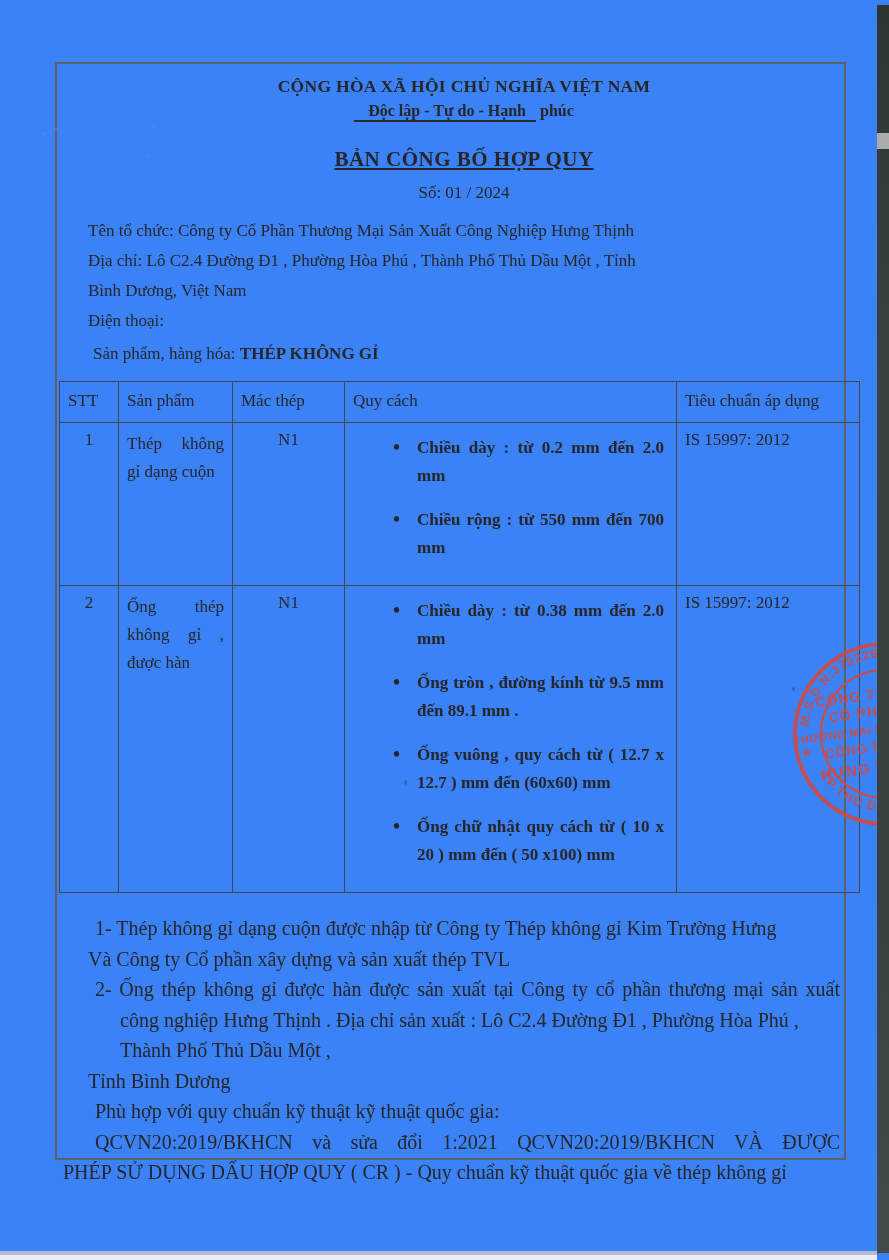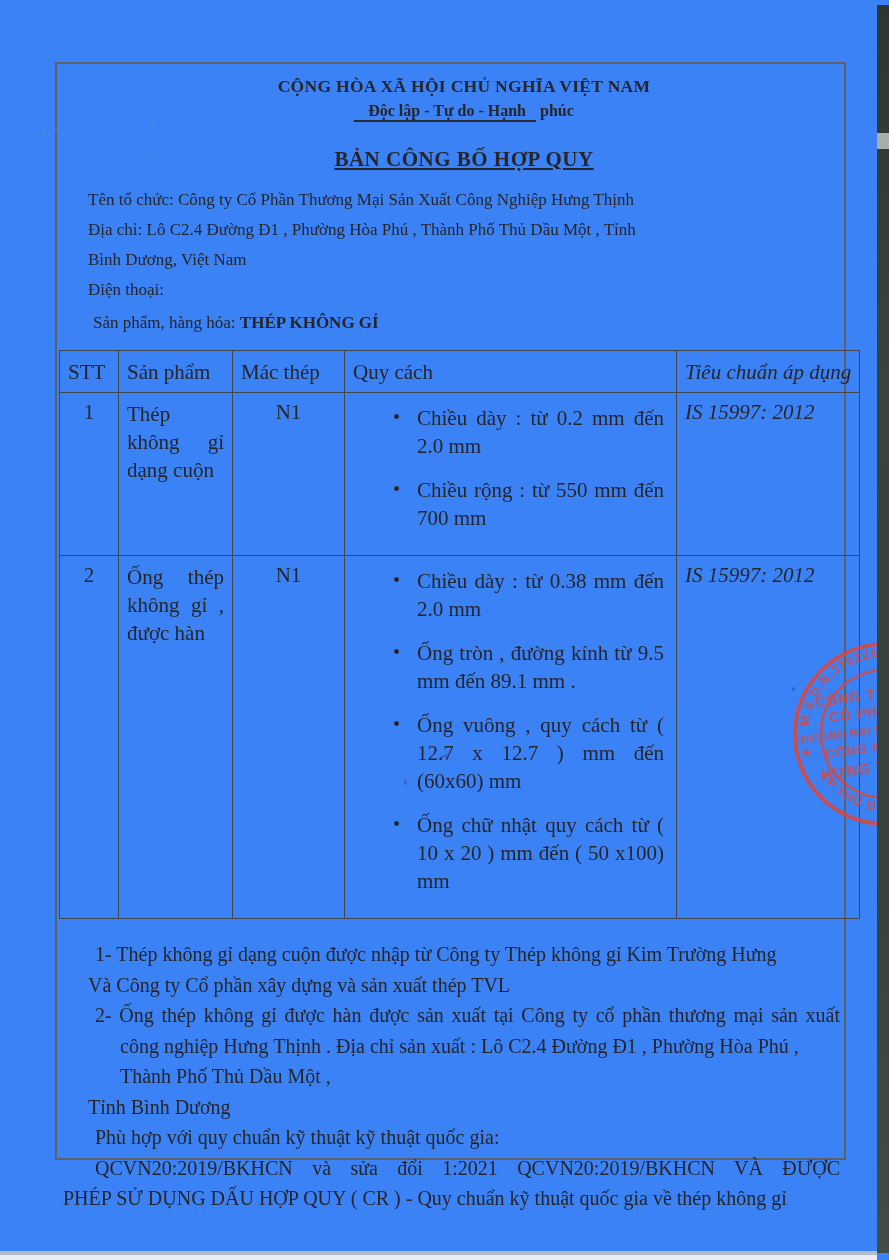--- a/index.html
+++ b/index.html
@@ -64,44 +64,44 @@
   }
   .info{margin-top:13px;font-size:17px;line-height:30px;}
   .info .line{white-space:nowrap;}
   .indent-sm{text-indent:5px;}
   .gap-top{margin-top:3px;}
   .bold{font-weight:bold;}
 
   
   table.spec{
     border-collapse:collapse;margin-left:-29px;margin-top:12px;
-    width:781px;table-layout:fixed;font-size:21px;border-radius:6px;
+    width:781px;table-layout:fixed;font-size:17px;border-radius:6px;
   }
   table.spec th,table.spec td{
     border:1.6px solid #44484c;vertical-align:top;box-sizing:border-box;
     padding:7px 8px;
   }
   table.spec th{
     font-weight:normal;text-align:left;height:41px;padding-top:9px;
     white-space:nowrap;
   }
   th.c-stt,td.c-stt{width:59px;text-align:center;}
   th.c-sp,td.c-sp{width:114px;}
   th.c-mt,td.c-mt{width:112px;}
   th.c-qc,td.c-qc{width:332px;}
-  th.c-tc,td.c-tc{width:183px;font-style:italic;}
+  th.c-tc,td.c-tc{width:183px;}
   td.c-sp{padding:12px 10px 0 13px;text-align:justify;line-height:28px;}
   td.c-mt{text-align:center;padding-top:12px;}
   td.c-tc{padding:12px 6px 0 10px;white-space:nowrap;}
   td.c-qc ul{
     list-style:none;margin:4px 0 0 0;padding:0 4px 0 40px;
   }
   td.c-qc li{
     position:relative;padding-left:24px;margin-bottom:16px;
-    text-align:justify;line-height:28px;
+    text-align:justify;line-height:28px;font-weight:bold;
   }
   td.c-qc li::before{
     content:"\2022";position:absolute;left:0;top:-1px;font-size:20px;
   }
   tr.row-1 td{height:101px;}
   tr.row-2 td{height:233px;}
 
   
   .notes{margin-top:20px;font-size:20px;line-height:30.5px;}
   .n-ind1{margin-left:7px;}
@@ -140,20 +140,21 @@
 
     <div class="center national-title">CỘNG HÒA XÃ HỘI CHỦ NGHĨA VIỆT NAM</div>
 
     <div class="center motto">
       <span class="underlined">Độc lập - Tự do - Hạnh</span>
       <span>phúc</span>
     </div>
 
     <div class="center doc-title">BẢN CÔNG BỐ HỢP QUY</div>
 
+    <div class="center doc-number">Số: 01 / 2024</div>
 
     <div class="info">
       <div class="line">Tên tổ chức: Công ty Cổ Phần Thương Mại Sản Xuất Công Nghiệp Hưng Thịnh</div>
       <div class="line">Địa chỉ: Lô C2.4 Đường Đ1 , Phường Hòa Phú , Thành Phố Thủ Dầu Một , Tỉnh</div>
       <div class="line">Bình Dương, Việt Nam</div>
       <div class="line">Điện thoại:</div>
       <div class="line indent-sm gap-top">
         <span>Sản phẩm, hàng hóa: </span><span class="bold">THÉP KHÔNG GỈ</span>
       </div>
     </div>

